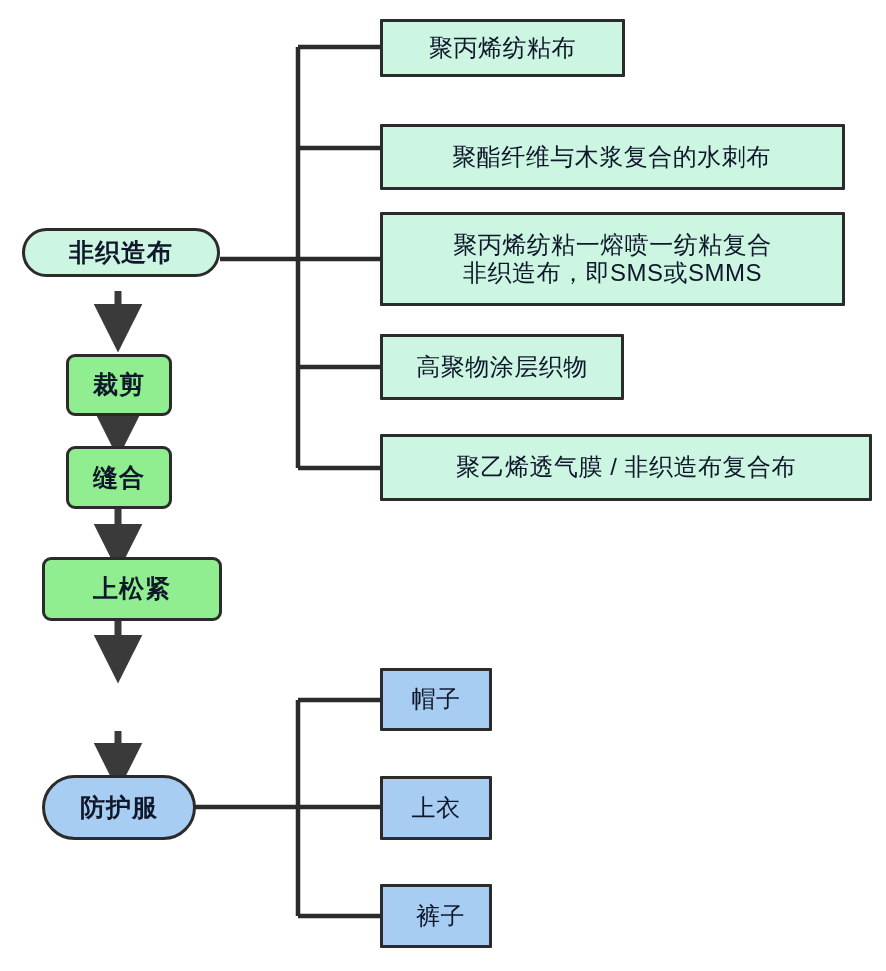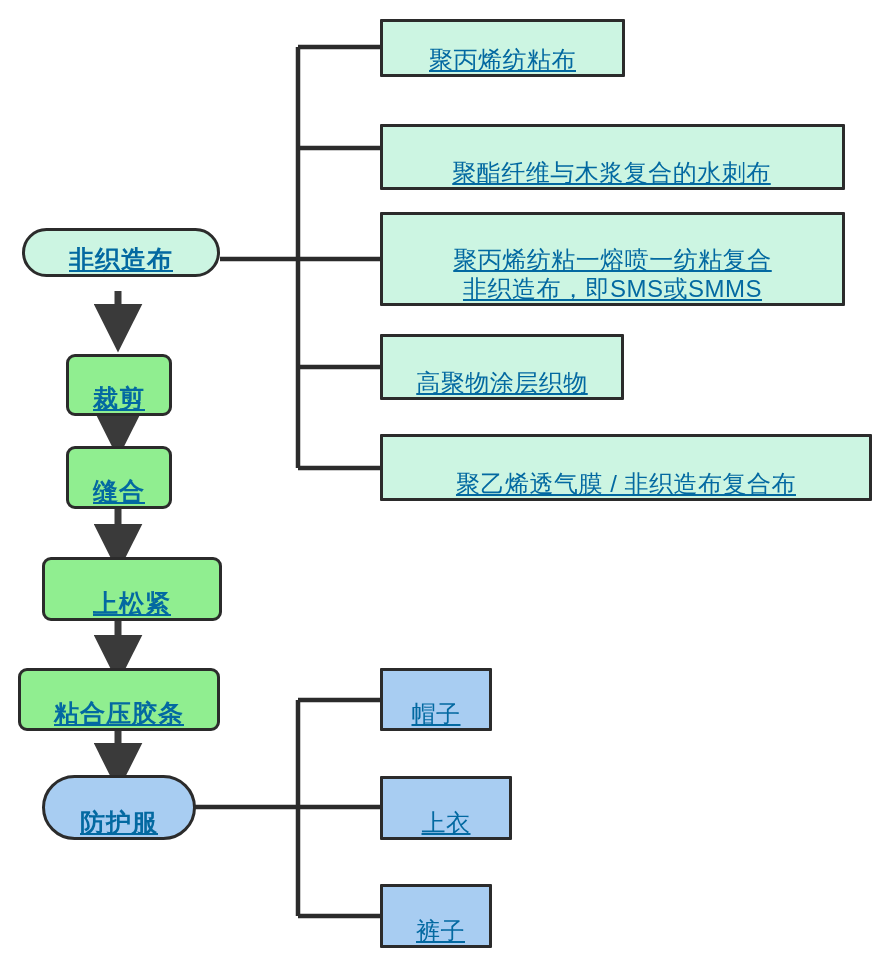--- a/index.html
+++ b/index.html
@@ -22,29 +22,28 @@
     left: 0;
     top: 0;
     width: 886px;
     height: 971px;
     pointer-events: none;
   }
   .node {
     position: absolute;
     box-sizing: border-box;
     display: flex;
-    align-items: flex-end;
+    align-items: center;
     justify-content: center;
     text-align: center;
     border: 3px solid #2b2b2b;
-    color: #0369a1;
+    color: #0f172a;
     line-height: 1.18;
     white-space: pre-line;
     z-index: 2;
-    text-decoration: underline;
   }
   
   .proc {
     background: #90ee90;
     border-radius: 9px;
     font-size: 25px;
     font-weight: bold;
     letter-spacing: 1px;
   }
   
@@ -127,23 +126,20 @@
   </div>
 
   <div class="node proc" style="left:66px; top:446px; width:106px; height:63px;">
     <span>缝合</span>
   </div>
 
   <div class="node proc" style="left:42px; top:557px; width:180px; height:64px;">
     <span>上松紧</span>
   </div>
 
-  <div class="node proc" style="left:18px; top:668px; width:202px; height:63px;">
-    <span>粘合压胶条</span>
-  </div>
 
   <div class="node term-blue" style="left:42px; top:775px; width:154px; height:65px;">
     <span>防护服</span>
   </div>
 
   <div class="node mat" style="left:380px; top:19px; width:245px; height:58px;">
     <span>聚丙烯纺粘布</span>
   </div>
 
   <div class="node mat" style="left:380px; top:124px; width:465px; height:66px;padding-left:8px;">
@@ -160,21 +156,21 @@
   </div>
 
   <div class="node mat" style="left:380px; top:434px; width:492px; height:67px;">
     <span>聚乙烯透气膜 / 非织造布复合布</span>
   </div>
 
   <div class="node part" style="left:380px; top:668px; width:112px; height:63px;">
     <span>帽子</span>
   </div>
 
-  <div class="node part" style="left:380px; top:776px; width:132px; height:64px;">
+  <div class="node part" style="left:380px; top:776px; width:112px; height:64px;">
     <span>上衣</span>
   </div>
 
   <div class="node part" style="left:380px; top:884px; width:112px; height:64px;padding-left:9px;">
     <span>裤子</span>
   </div>
 
 </div>
 
 </body></html>

